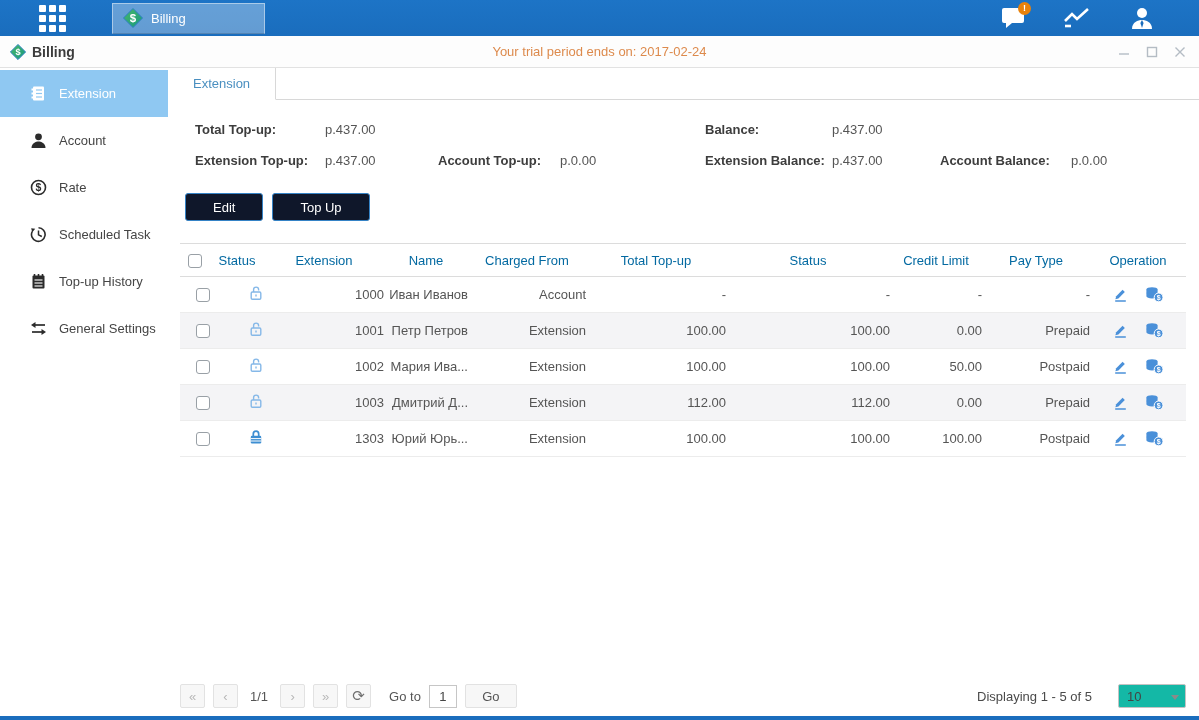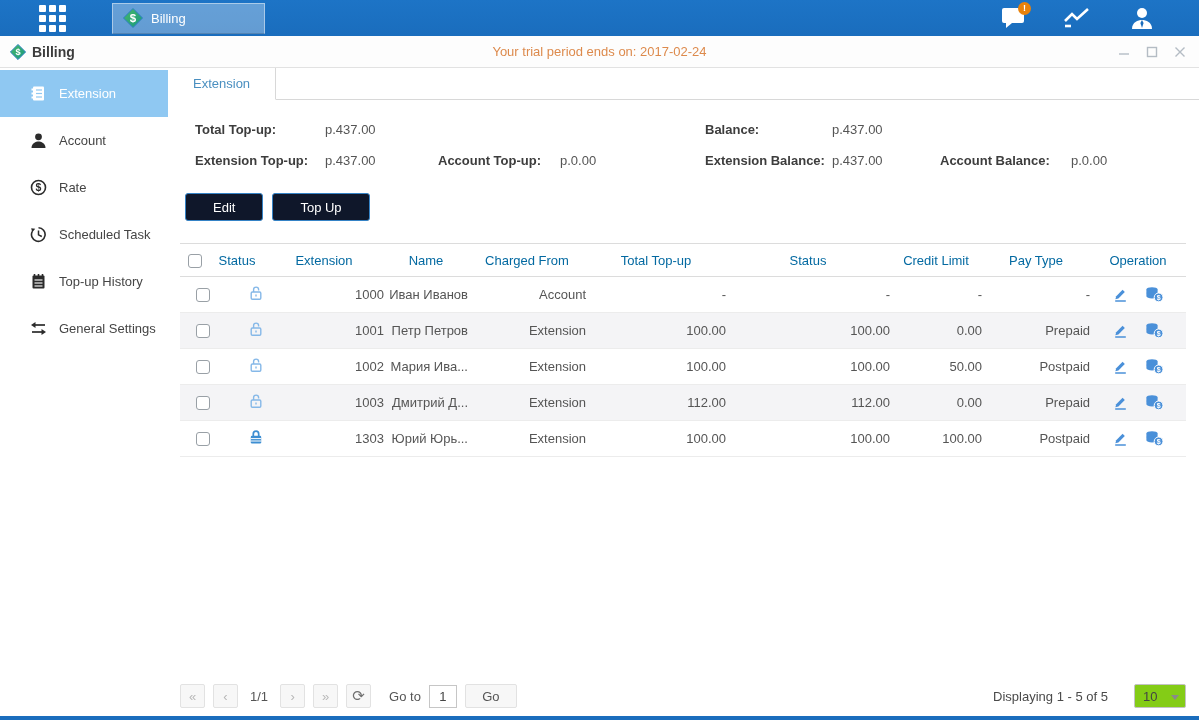--- a/index.html
+++ b/index.html
@@ -64,21 +64,21 @@
 
   
   .pager { position:absolute; left:12px; right:13px; bottom:8px; display:flex; align-items:center; justify-content:space-between; }
   .pager-left { display:flex; align-items:center; gap:8px; }
   .pg-btn { width:25px; height:24px; background:#f7f7f7; border:1px solid #e2e2e2; border-radius:2px; color:#b8b8b8; font-size:13px; display:flex; align-items:center; justify-content:center; cursor:pointer; font-family:inherit; }
   .pg-btn.refresh { color:#6f6f6f; font-size:15px; }
   .page-ind { color:#555; padding:0 4px; }
   .goto-label { margin-left:10px; color:#555; }
   .goto-input { width:28px; height:23px; border:1px solid #c6c6c6; text-align:center; font-family:inherit; font-size:13px; color:#444; }
   .pager-right { display:flex; align-items:center; gap:26px; color:#4a4a4a; }
-  .page-size { position:relative; width:52px; height:24px; border:1px solid #c3c3c3; border-radius:2px; background:#84cc16; display:flex; align-items:center; padding-left:8px; color:#444; cursor:pointer; }
+  .page-size { position:relative; width:68px; height:24px; border:1px solid #c3c3c3; border-radius:2px; background:#14b8a6; display:flex; align-items:center; padding-left:8px; color:#444; cursor:pointer; }
   .page-size .arrow { position:absolute; right:6px; top:10px; width:0; height:0; border-left:4px solid transparent; border-right:4px solid transparent; border-top:5px solid #8a8a8a; }
 
   .bottom-strip { position:absolute; left:0; bottom:0; width:100%; height:4px; background:#1a6dbd; }
 </style>
 </head>
 <body>
 
 <div class="screen">
 
   <div class="topbar">

